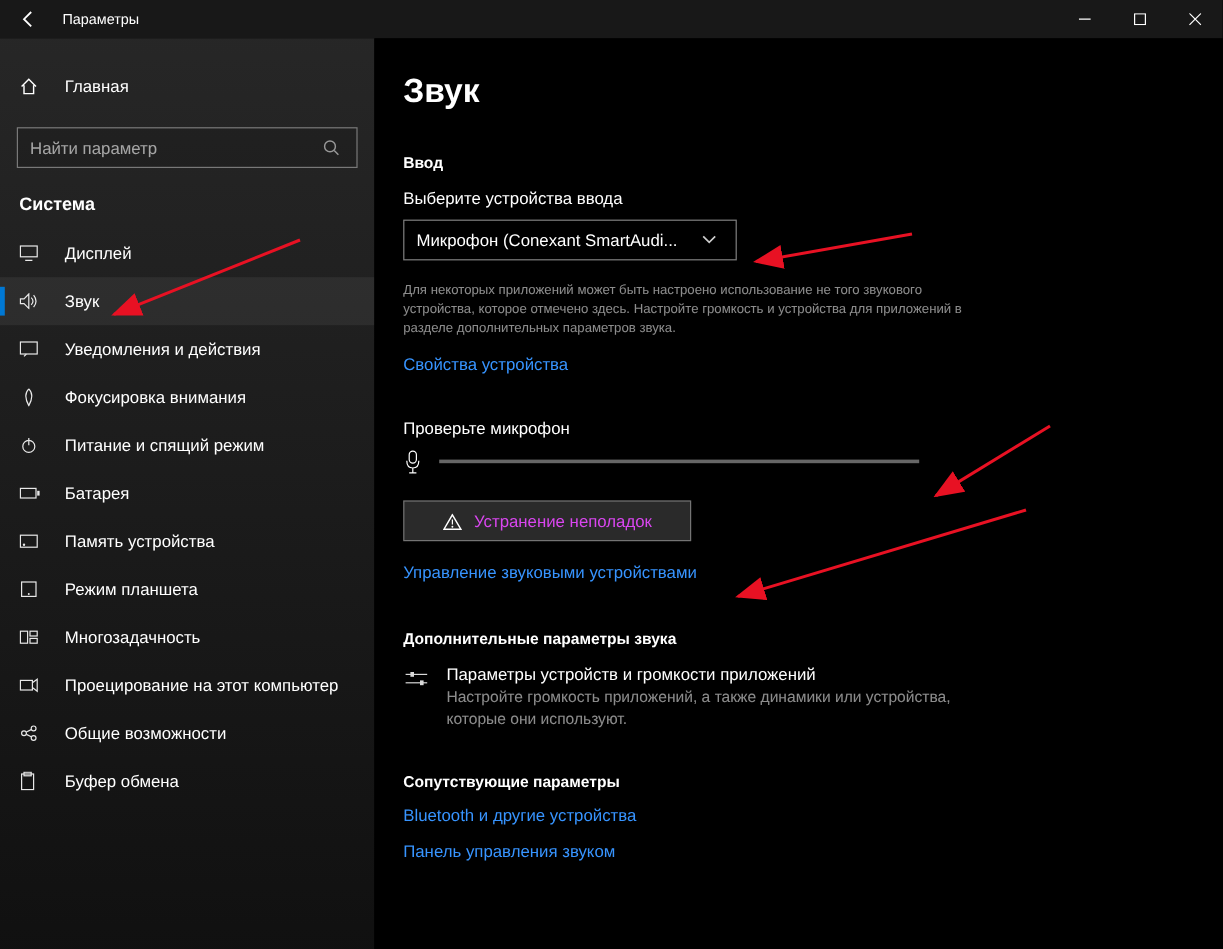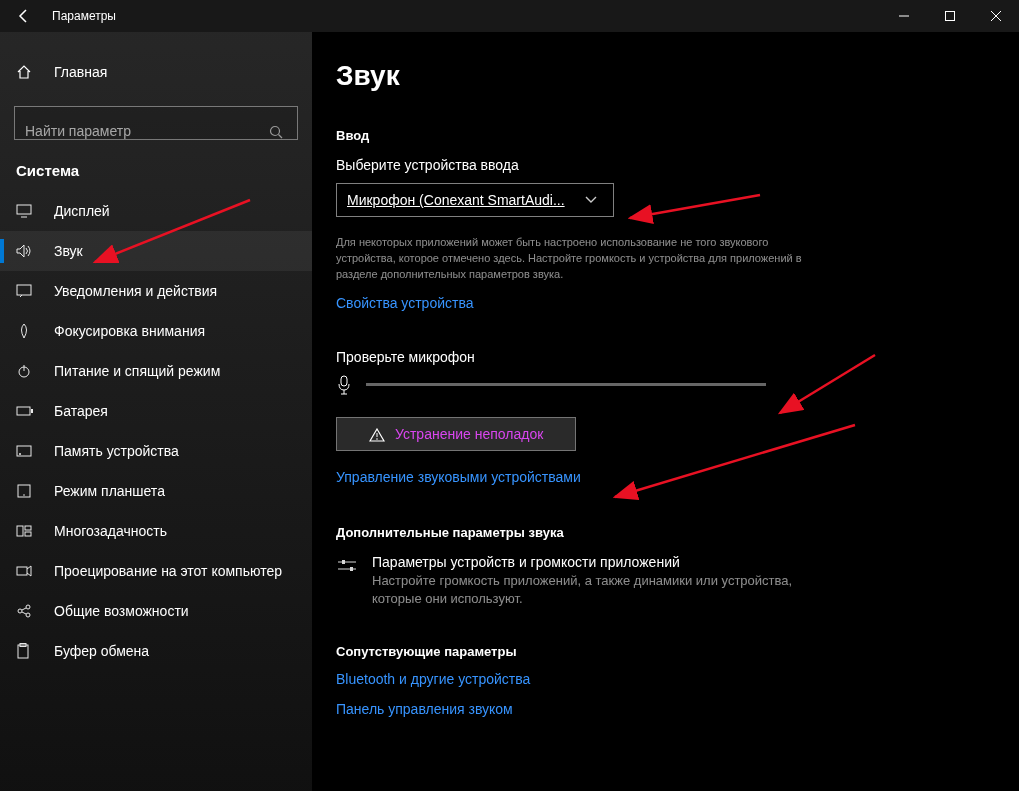--- a/index.html
+++ b/index.html
@@ -9,37 +9,37 @@
   .titlebar { height: 32px; display: flex; align-items: center; background: rgba(40,40,40,0.6); color: #fff; position: relative; }
   .titlebar .back { width: 48px; height: 32px; display:flex; align-items:center; justify-content:center; }
   .titlebar .title { font-size: 12px; padding-left: 4px; }
   .titlebar .win-controls { position:absolute; right:0; top:0; display:flex; }
   .titlebar .win-btn { width:46px; height:32px; display:flex; align-items:center; justify-content:center; }
   .body { flex:1; display:flex; min-height:0; }
   
   .sidebar { width: 312px; height: 100%; background: linear-gradient(to bottom, rgba(70,70,70,0.55), rgba(30,30,30,0.55)); padding-top: 24px; position:relative; }
   .sidebar .home { display:flex; align-items:center; gap: 18px; padding: 8px 16px; margin-bottom: 18px; font-size: 14px; }
   .sidebar .home .icon { width:20px; text-align:center; }
-  .searchbox { margin: 0 14px 22px 14px; height: 34px; border: 1px solid rgba(255,255,255,0.4); display:flex; align-items:flex-end; padding: 0 10px; color: rgba(255,255,255,0.7); background: rgba(0,0,0,0.1); }
+  .searchbox { margin: 0 14px 22px 14px; height: 34px; border: 1px solid rgba(255,255,255,0.4); display:flex; align-items:center; padding: 0 10px; color: rgba(255,255,255,0.7); background: rgba(0,0,0,0.1); }
   .searchbox input { flex:1; background:transparent; border:none; outline:none; color: rgba(255,255,255,0.85); font-size: 14px; }
   .searchbox input::placeholder { color: rgba(255,255,255,0.6); font-style: normal; }
   .searchbox .sicon { width:18px; text-align:center; opacity:0.7; }
   .section-title { padding: 0 16px 12px 16px; font-size: 15px; font-weight: 600; }
   .navlist { display:flex; flex-direction:column; }
   .navitem { display:flex; align-items:center; gap: 18px; padding: 12px 16px; font-size: 14px; position:relative; }
   .navitem .icon { width:20px; text-align:center; font-size: 15px; opacity:0.9; }
   .navitem.selected { background: rgba(255,255,255,0.06); }
   .navitem.selected::before { content:""; position:absolute; left:0; top:8px; bottom:8px; width:4px; background:#0078d4; }
   
   .main { flex:1; background:#000; padding: 28px 0 0 24px; overflow:hidden; position:relative; }
   .main h1 { font-size: 28px; font-weight: 600; margin-bottom: 36px; }
   .main h2 { font-size: 13px; font-weight: 600; margin-bottom: 14px; }
   .grouplabel { font-size: 14px; margin-bottom: 10px; }
   .selectbox { width: 278px; height: 34px; border:1px solid rgba(255,255,255,0.5); display:flex; align-items:center; padding: 0 10px; color:#fff; font-size:14px; margin-bottom: 18px; background:#000; }
-  .selectbox .label { flex:1; white-space:nowrap; overflow:hidden; text-overflow:ellipsis;text-decoration:underline; }
+  .selectbox .label { flex:1; white-space:nowrap; overflow:hidden; text-overflow:ellipsis; }
   .selectbox .chev { width:18px; text-align:center; opacity:0.8; }
   .helptext { font-size: 11px; color: rgba(255,255,255,0.55); max-width: 470px; line-height: 1.45; margin-bottom: 12px; }
   .link { color:#3794ff; font-size:14px; margin-bottom: 38px; display:inline-block; }
   .link2 { color:#3794ff; font-size:14px; margin-top: 14px; display:inline-block; }
   .microw { display:flex; align-items:center; gap: 14px; margin-top:10px; margin-bottom: 22px; }
   .micbar { flex:0 0 400px; height:3px; background: rgba(255,255,255,0.4); }
   .btn { display:inline-flex; align-items:flex-end; gap: 10px; border:1px solid rgba(255,255,255,0.35); background: rgba(60,60,60,0.7); padding: 8px 32px; font-size:14px; color:#d946ef; margin-bottom: 4px; }
   .spacer { height: 40px; }
   .advrow { display:flex; gap: 14px; margin-top: 8px; max-width: 480px; }
   .advrow .advicon { width: 28px; padding-top: 3px; opacity:0.85; }

